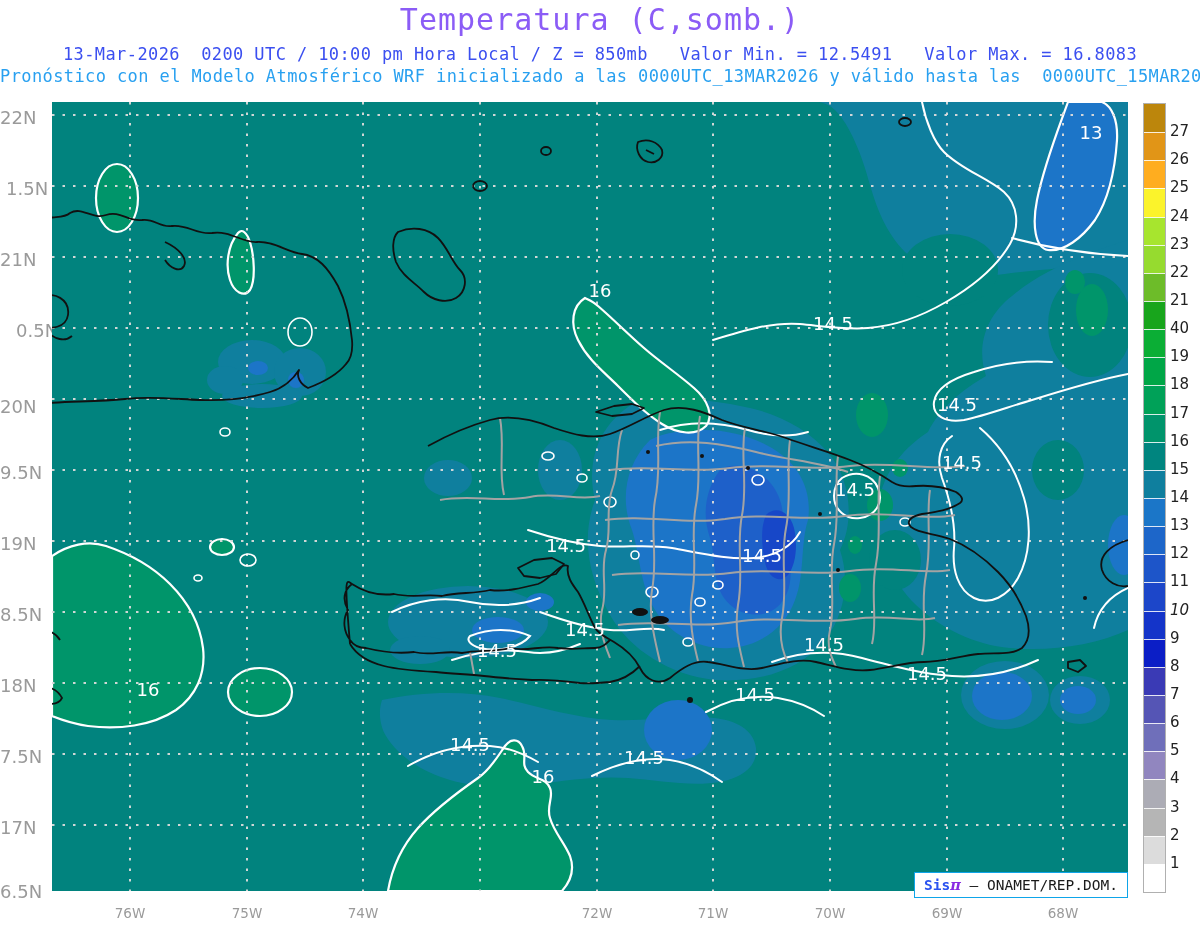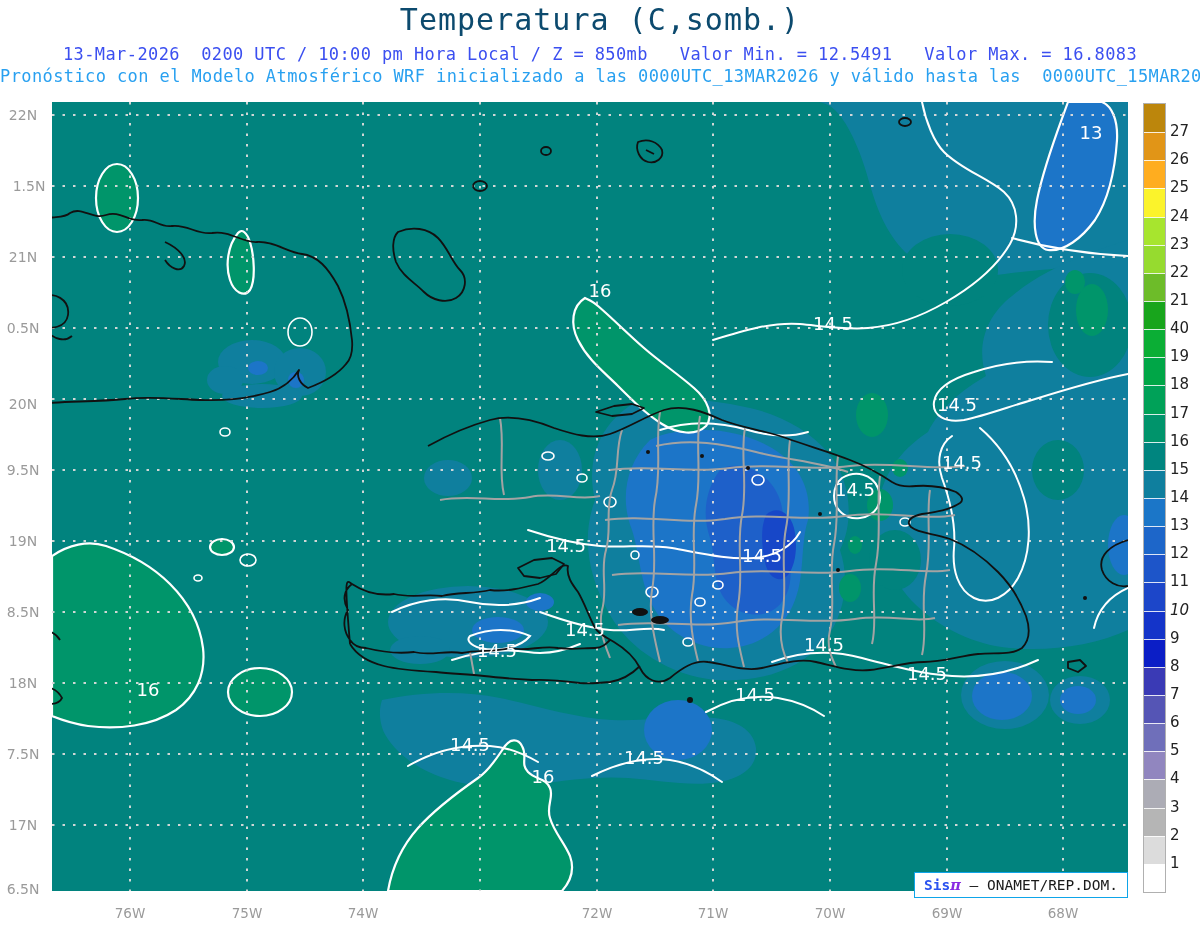--- a/index.html
+++ b/index.html
@@ -1,33 +1,33 @@
 <!DOCTYPE html>
 <html style="--sea_15_16: #01837E; --band_16_17: #00956A; --band_14_15: #0F7F9E; --band_13_14: #1C75C8; --band_12_13: #1E60C9; --min_core: #1747C8; --contour: #FFFFFF; --coast: #111111; --border: #A3A3A3; --grid: #DBDBDB; --subtitle1: #3B4FF0; --subtitle2: #28A0F0;"><head>
 <meta charset="utf-8">
 <style>
   html,body{margin:0;padding:0;background:#fff;width:1200px;height:927px;position:relative;
             font-family:"DejaVu Sans",sans-serif;overflow:hidden}
   .hdr{position:absolute;left:0;width:1200px;text-align:center;white-space:pre}
-  #title{top:2px;font-family:"DejaVu Sans Mono",monospace;font-size:30px;color:#0c4a6e;letter-spacing:1px}
+  #title{top:2px;font-family:"DejaVu Sans Mono",monospace;font-size:30px;color:#8b5cf6;letter-spacing:1px}
   #sub1{top:44px;font-family:"DejaVu Sans Mono",monospace;font-size:17px;letter-spacing:.4px;color:#3b4ff0}
   #sub2{top:66px;font-family:"DejaVu Sans Mono",monospace;font-size:17px;letter-spacing:.4px;color:#28a0f0}
   #map-wrap{position:absolute;left:52px;top:102px;width:1076px;height:789px}
   #map-svg{position:absolute;left:0;top:0}
   .grid{stroke:var(--grid);stroke-width:2;stroke-dasharray:2.5 8;opacity:.95;fill:none}
   .f-sea{fill:var(--sea_15_16)} .f-b1415{fill:var(--band_14_15)} .f-b1314{fill:var(--band_13_14)}
   .f-b1213{fill:var(--band_12_13)} .f-core{fill:var(--min_core)}
   .f-g1617{fill:var(--band_16_17)}
   .ct{fill:none;stroke:var(--contour);stroke-width:2;stroke-linecap:round}
   .ctb{stroke:var(--contour);stroke-width:2.2}
   .ring{fill:none;stroke:var(--contour);stroke-width:1.6}
   .coast{fill:none;stroke:var(--coast);stroke-width:1.8;stroke-linejoin:round}
   .pol{fill:none;stroke:var(--border);stroke-width:2;stroke-linejoin:round}
   .spk{fill:var(--coast)}
-  .lat-label{position:absolute;left:0;width:46px;text-align:center;font-size:14px;color:#9a9a9a}
+  .lat-label{position:absolute;left:0;width:46px;text-align:left;font-size:18px;color:#9a9a9a}
   .lon-label{position:absolute;width:60px;margin-left:-30px;text-align:center;font-size:13.5px;color:#9a9a9a}
   .clabel{position:absolute;transform:translate(-50%,-50%);color:#fff;font-size:18px;
           font-family:"DejaVu Sans",sans-serif;white-space:nowrap}
   #colorbar{position:absolute;left:1143px;top:103px;width:21px;height:788px;
             border:1px solid #b0b0b0;box-sizing:content-box}
   .cb-seg{width:100%;border-top:1px solid rgba(255,255,255,.85);box-sizing:border-box}
   .cb-seg:first-child{border-top:none}
   .cb-label{position:absolute;left:1170px;width:30px;font-size:15px;color:#222}
   #watermark{position:absolute;left:914px;top:872px;width:212px;height:24px;background:#fff;
              border:1px solid #0ea5e9;text-align:center;line-height:24px;
@@ -39,21 +39,21 @@
 <body>
 
 <div class="hdr" id="title">Temperatura (C,somb.)</div>
 <div class="hdr" id="sub1">13-Mar-2026  0200 UTC / 10:00 pm Hora Local / Z = 850mb   Valor Min. = 12.5491   Valor Max. = 16.8083</div>
 <div class="hdr" id="sub2">Pronóstico con el Modelo Atmosférico WRF inicializado a las 0000UTC_13MAR2026 y válido hasta las  0000UTC_15MAR2026</div>
 
 <div id="lat-labels">
     <div class="lat-label" style="top: 107px;">22N</div>
     <div class="lat-label" style="top: 178px; padding-left: 6px;">1.5N</div>
     <div class="lat-label" style="top: 249px;">21N</div>
-    <div class="lat-label" style="top: 320px;">0.5N</div>
+    <div class="lat-label" style="top: 320px; margin-left: 16px;">0.5N</div>
     <div class="lat-label" style="top: 396px;">20N</div>
     <div class="lat-label" style="top: 462px;">9.5N</div>
     <div class="lat-label" style="top: 533px;">19N</div>
     <div class="lat-label" style="top: 604px;">8.5N</div>
     <div class="lat-label" style="top: 675px;">18N</div>
     <div class="lat-label" style="top: 746px;">7.5N</div>
     <div class="lat-label" style="top: 817px;">17N</div>
     <div class="lat-label" style="top: 881px;">6.5N</div>
   </div>
 <div id="lon-labels">

